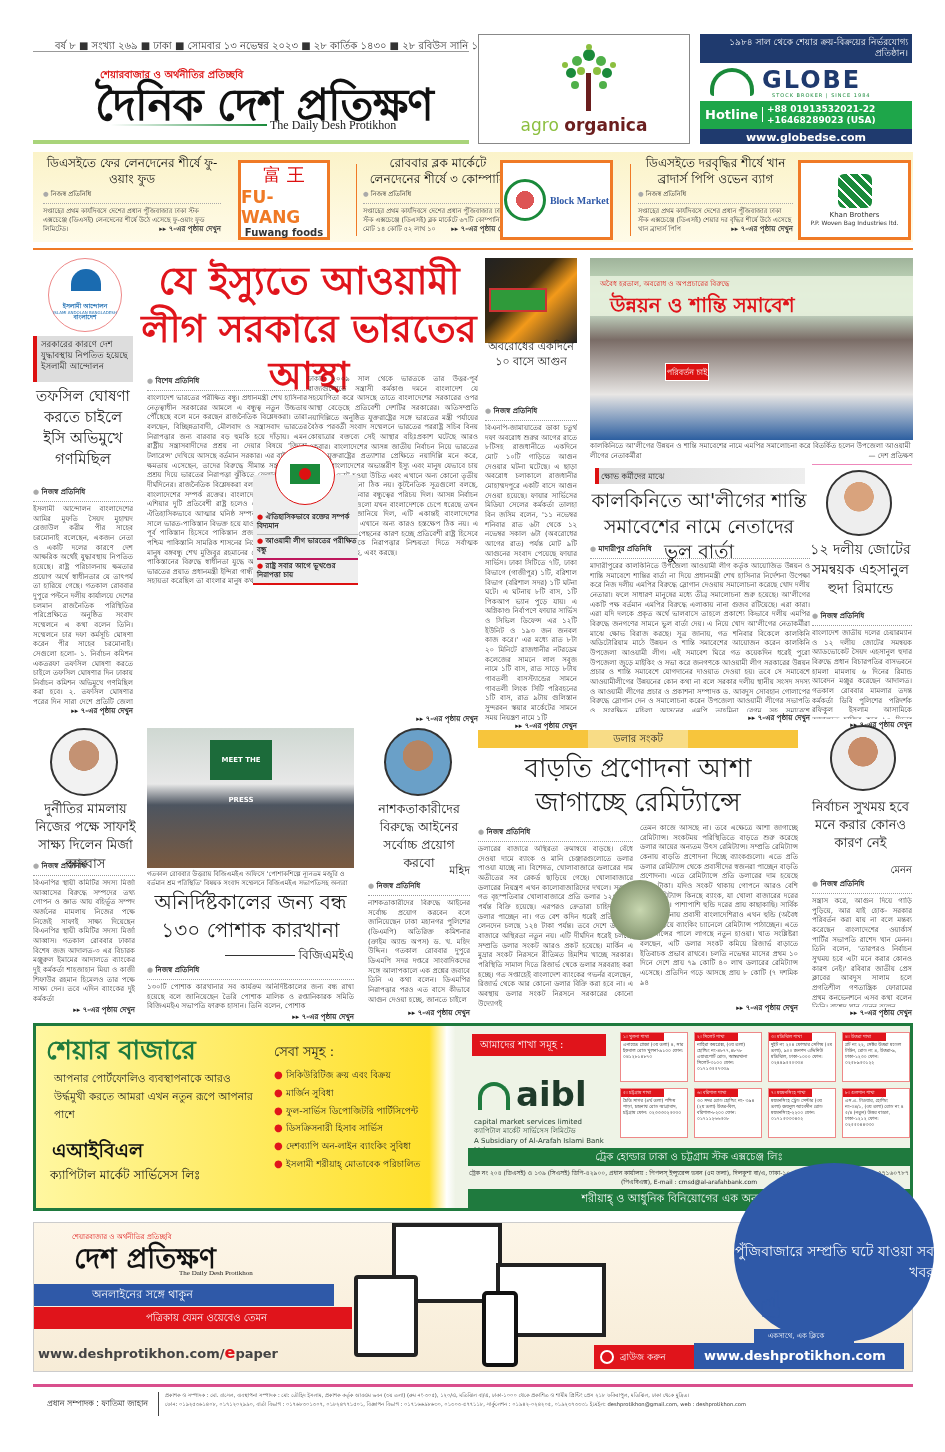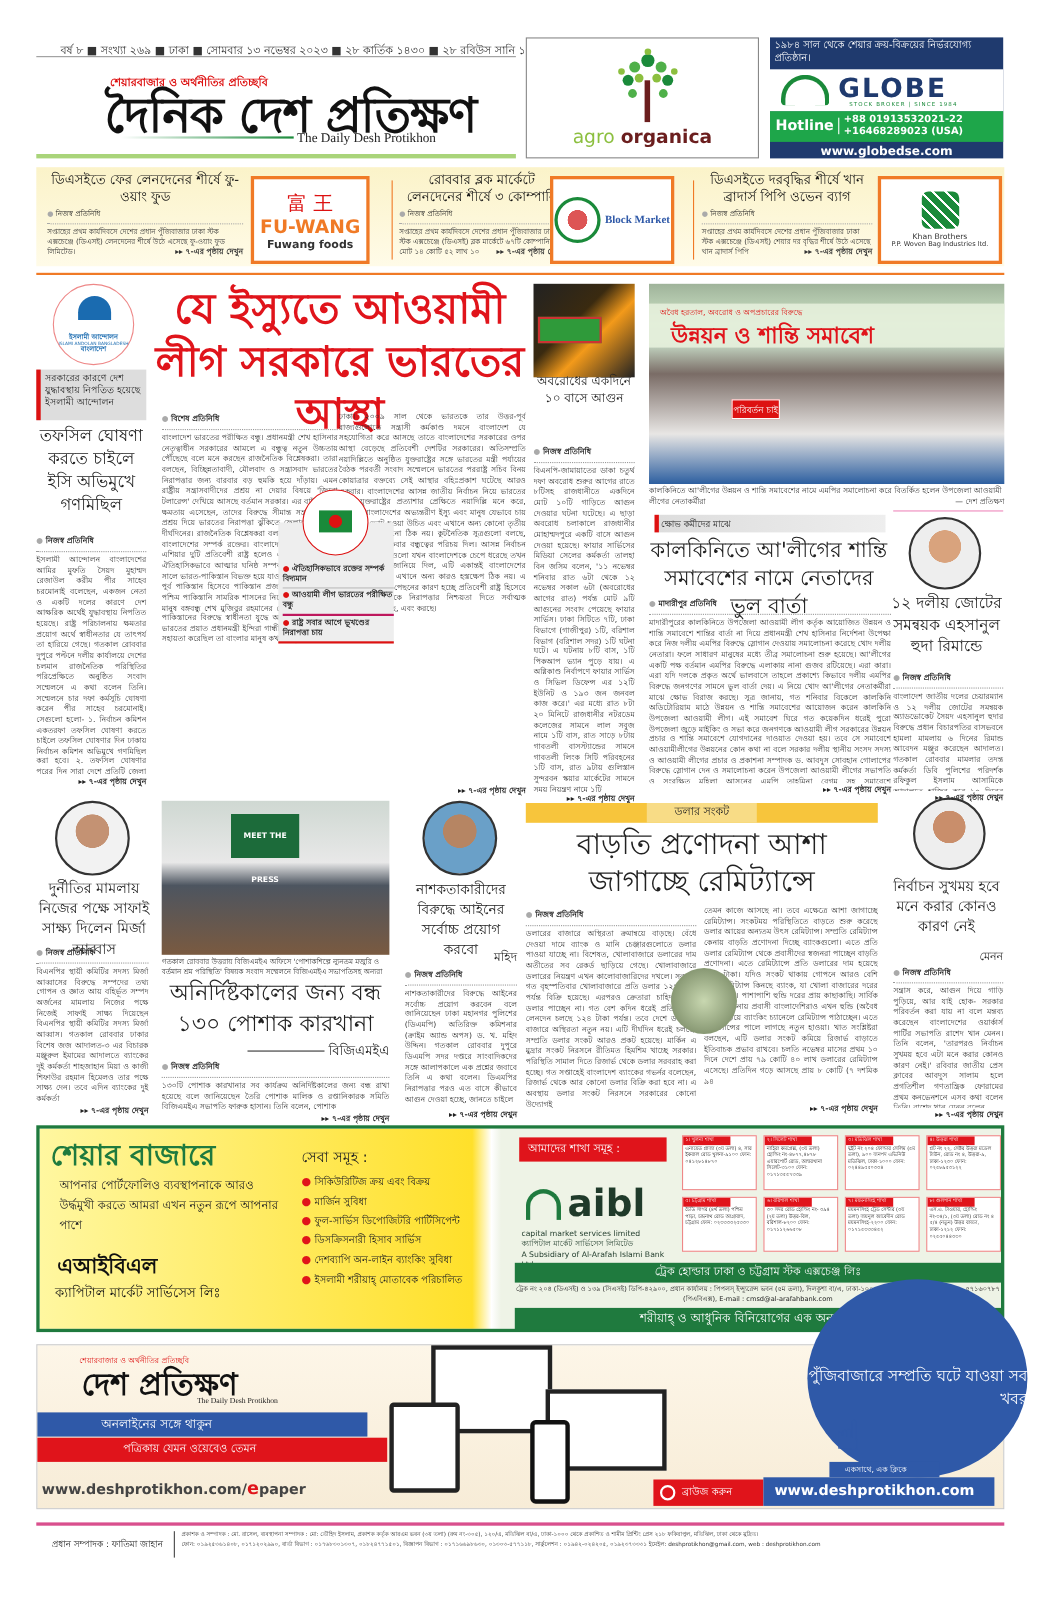--- a/index.html
+++ b/index.html
@@ -10,21 +10,21 @@
 .masthead-tag{left:100px;top:67px;font-size:10px;color:#d11;font-weight:bold}
 .masthead-title{left:95px;top:72px;font-family:"DejaVu Serif",serif;font-size:44px;font-weight:bold;color:#111;letter-spacing:-1px}
 .masthead-en{left:270px;top:118px;font-family:"Liberation Serif",serif;font-size:12px;color:#222}
 .masthead-line{left:110px;top:124px;width:157px;height:2px;background:linear-gradient(90deg,#fff,#1a8a3a)}
 .green-band{left:33px;top:140px;width:436px;height:4px;background:#a9d47a}
 .ad-agro{left:478px;top:34px;width:212px;height:110px;border:1px solid #888;background:#fff}
 .ad-agro .tree{position:absolute;left:70px;top:8px;width:80px;height:70px}
 .ad-agro .brand{position:absolute;left:0;right:0;bottom:8px;text-align:center;font-size:17px}
 .ad-agro .brand .a{color:#8cbf3f}.ad-agro .brand .b{color:#6b1e1e;font-weight:bold}
 .ad-globe{left:700px;top:34px;width:212px;height:110px;background:#1f3a6e;color:#fff}
-.ad-globe .tag{font-size:9px;text-align:left;padding:3px 4px 2px;line-height:1.2}
+.ad-globe .tag{font-size:9px;text-align:right;padding:3px 4px 2px;line-height:1.2}
 .ad-globe .mid{background:#fff;height:38px;margin-top:2px;position:relative}
 .ad-globe .mid .logo{position:absolute;left:62px;top:3px;font-size:24px;font-weight:bold;color:#1f3a6e;letter-spacing:2px}
 .ad-globe .mid .sub{position:absolute;left:72px;top:29px;font-size:5px;color:#1a8a3a;letter-spacing:1px}
 .ad-globe .mid .ic{position:absolute;left:10px;top:5px;width:44px;height:28px;border-radius:22px 22px 4px 4px;border:4px solid #1a8a3a;border-bottom:none}
 .ad-globe .hot{background:#1ea64a;height:28px;display:flex;align-items:center;padding:0 5px}
 .ad-globe .hot .h{font-size:13px;font-weight:bold;border-right:1px solid #fff;padding-right:4px}
 .ad-globe .hot .n{font-size:9px;font-weight:bold;padding-left:4px;line-height:1.15}
 .ad-globe .url{text-align:center;font-size:11px;font-weight:bold;padding-top:2px}
 .strip{left:33px;top:152px;width:880px;height:90px;background:linear-gradient(180deg,#fbf3c9,#fffbe8)}
 .strip-bottom{left:33px;top:248px;width:880px;height:2px;background:#f07a26}
@@ -95,21 +95,21 @@
 .ad1 .br{border:1px solid #e88;background:#fff;height:50px;font-size:4.5px;line-height:1.35;padding:0 2px;overflow:hidden}
 .ad1 .br .bt{background:#e0141b;color:#fff;font-size:4.5px;margin:0 -2px 1px;padding:1px 2px;width:70%}
 .ad1 .trek{position:absolute;left:432px;top:122px;width:442px;height:18px;background:#1f7a3e;color:#fff;font-size:10px;text-align:center;line-height:18px}
 .ad1 .addr{position:absolute;left:432px;top:142px;width:442px;font-size:6px;text-align:center;line-height:1.5}
 .ad1 .slogan{position:absolute;left:432px;top:163px;width:442px;height:20px;background:#1f7a3e;color:#fff;font-size:11px;text-align:center;line-height:20px}
 .ad2{left:33px;top:1222px;width:880px;height:150px;border:1px solid #ccc;background:linear-gradient(180deg,#fdf6e8,#f7ecd7)}
 .ad2 .mt{position:absolute;left:38px;top:8px;font-size:7px;color:#d11}
 .ad2 .mn{position:absolute;left:40px;top:14px;font-family:"DejaVu Serif",serif;font-size:28px;font-weight:bold;color:#111}
 .ad2 .me{position:absolute;left:145px;top:46px;font-family:"Liberation Serif",serif;font-size:7px}
 .ad2 .bl{position:absolute;left:0;top:61px;width:300px;height:22px;background:#2f59a8;color:#fff;font-size:11px;line-height:22px;padding-left:58px}
-.ad2 .rd{position:absolute;left:0;top:84px;width:318px;height:22px;background:#e0141b;color:#fff;font-size:10px;line-height:22px;padding-left:78px}
+.ad2 .rd{position:absolute;left:0;top:84px;width:318px;height:22px;background:#e0141b;color:#fff;font-size:10px;line-height:22px;padding-left:112px}
 .ad2 .ep{position:absolute;left:4px;top:120px;font-size:13px;color:#444;font-weight:bold}
 .ad2 .ep .e{color:#e0141b;font-size:16px}
 .ad2 .dev-mon{position:absolute;left:358px;top:0;width:110px;height:80px;background:#fff;border:4px solid #222}
 .ad2 .dev-tab{position:absolute;left:320px;top:52px;width:64px;height:82px;background:#fff;border:4px solid #222;border-radius:4px}
 .ad2 .dev-lap{position:absolute;left:462px;top:40px;width:110px;height:74px;background:#fff;border:4px solid #222}
 .ad2 .dev-ph{position:absolute;left:448px;top:68px;width:36px;height:76px;background:#fff;border:4px solid #111;border-radius:5px}
 .ad2 .circle{position:absolute;left:700px;top:-60px;width:200px;height:180px;border-radius:50%;background:#2f59a8;color:#fff;font-size:14px;text-align:right;line-height:1.5;padding-top:78px}
 .ad2 .hand{position:absolute;left:725px;top:60px;font-size:38px;color:#2f59a8}
 .ad2 .ek{position:absolute;left:720px;top:106px;width:100px;height:14px;background:#2f59a8;color:#fff;font-size:7px;line-height:14px;padding-left:14px}
 .ad2 .browse{position:absolute;left:560px;top:122px;width:100px;height:24px;background:#e0141b;color:#fff;font-size:9px;line-height:24px;padding-left:26px}
@@ -163,21 +163,21 @@
   </div>
   <div class="url">www.globedse.com</div>
 </div>
 
 <div class="abs strip">
   <div class="s-item" style="left:10px;width:178px">
     <h3>ডিএসইতে ফের লেনদেনের শীর্ষে ফু-ওয়াং ফুড</h3>
     <div class="by">নিজস্ব প্রতিনিধি</div>
     <p><span>সপ্তাহের প্রথম কার্যদিবসে দেশের প্রধান পুঁজিবাজার ঢাকা স্টক এক্সচেঞ্জে (ডিএসই) লেনদেনের শীর্ষে উঠে এসেছে ফু-ওয়াং ফুড লিমিটেড।</span> <span class="more">৭-এর পৃষ্ঠায় দেখুন</span></p>
   </div>
-  <div class="logo-box" style="left:195px;width:108px">
+  <div class="logo-box" style="left:205px;width:92px">
     <div style="font-size:18px;color:#d11">富   王</div>
     <div style="font-size:17px;font-weight:bold;color:#f07a26">FU-WANG</div>
     <div style="font-size:10px;font-weight:bold;color:#333">Fuwang foods</div>
   </div>
   <div class="vsep" style="left:323px"></div>
   <div class="s-item" style="left:330px;width:150px">
     <h3>রোববার ব্লক মার্কেটে লেনদেনের শীর্ষে ৩ কোম্পানি</h3>
     <div class="by">নিজস্ব প্রতিনিধি</div>
     <p><span>সপ্তাহের প্রথম কার্যদিবসে দেশের প্রধান পুঁজিবাজার ঢাকা স্টক এক্সচেঞ্জে (ডিএসই) ব্লক মার্কেটে ৬৭টি কোম্পানির মোট ১৪ কোটি ৫২ লাখ ১০</span> <span class="more">৭-এর পৃষ্ঠায় দেখুন</span></p>
   </div>

